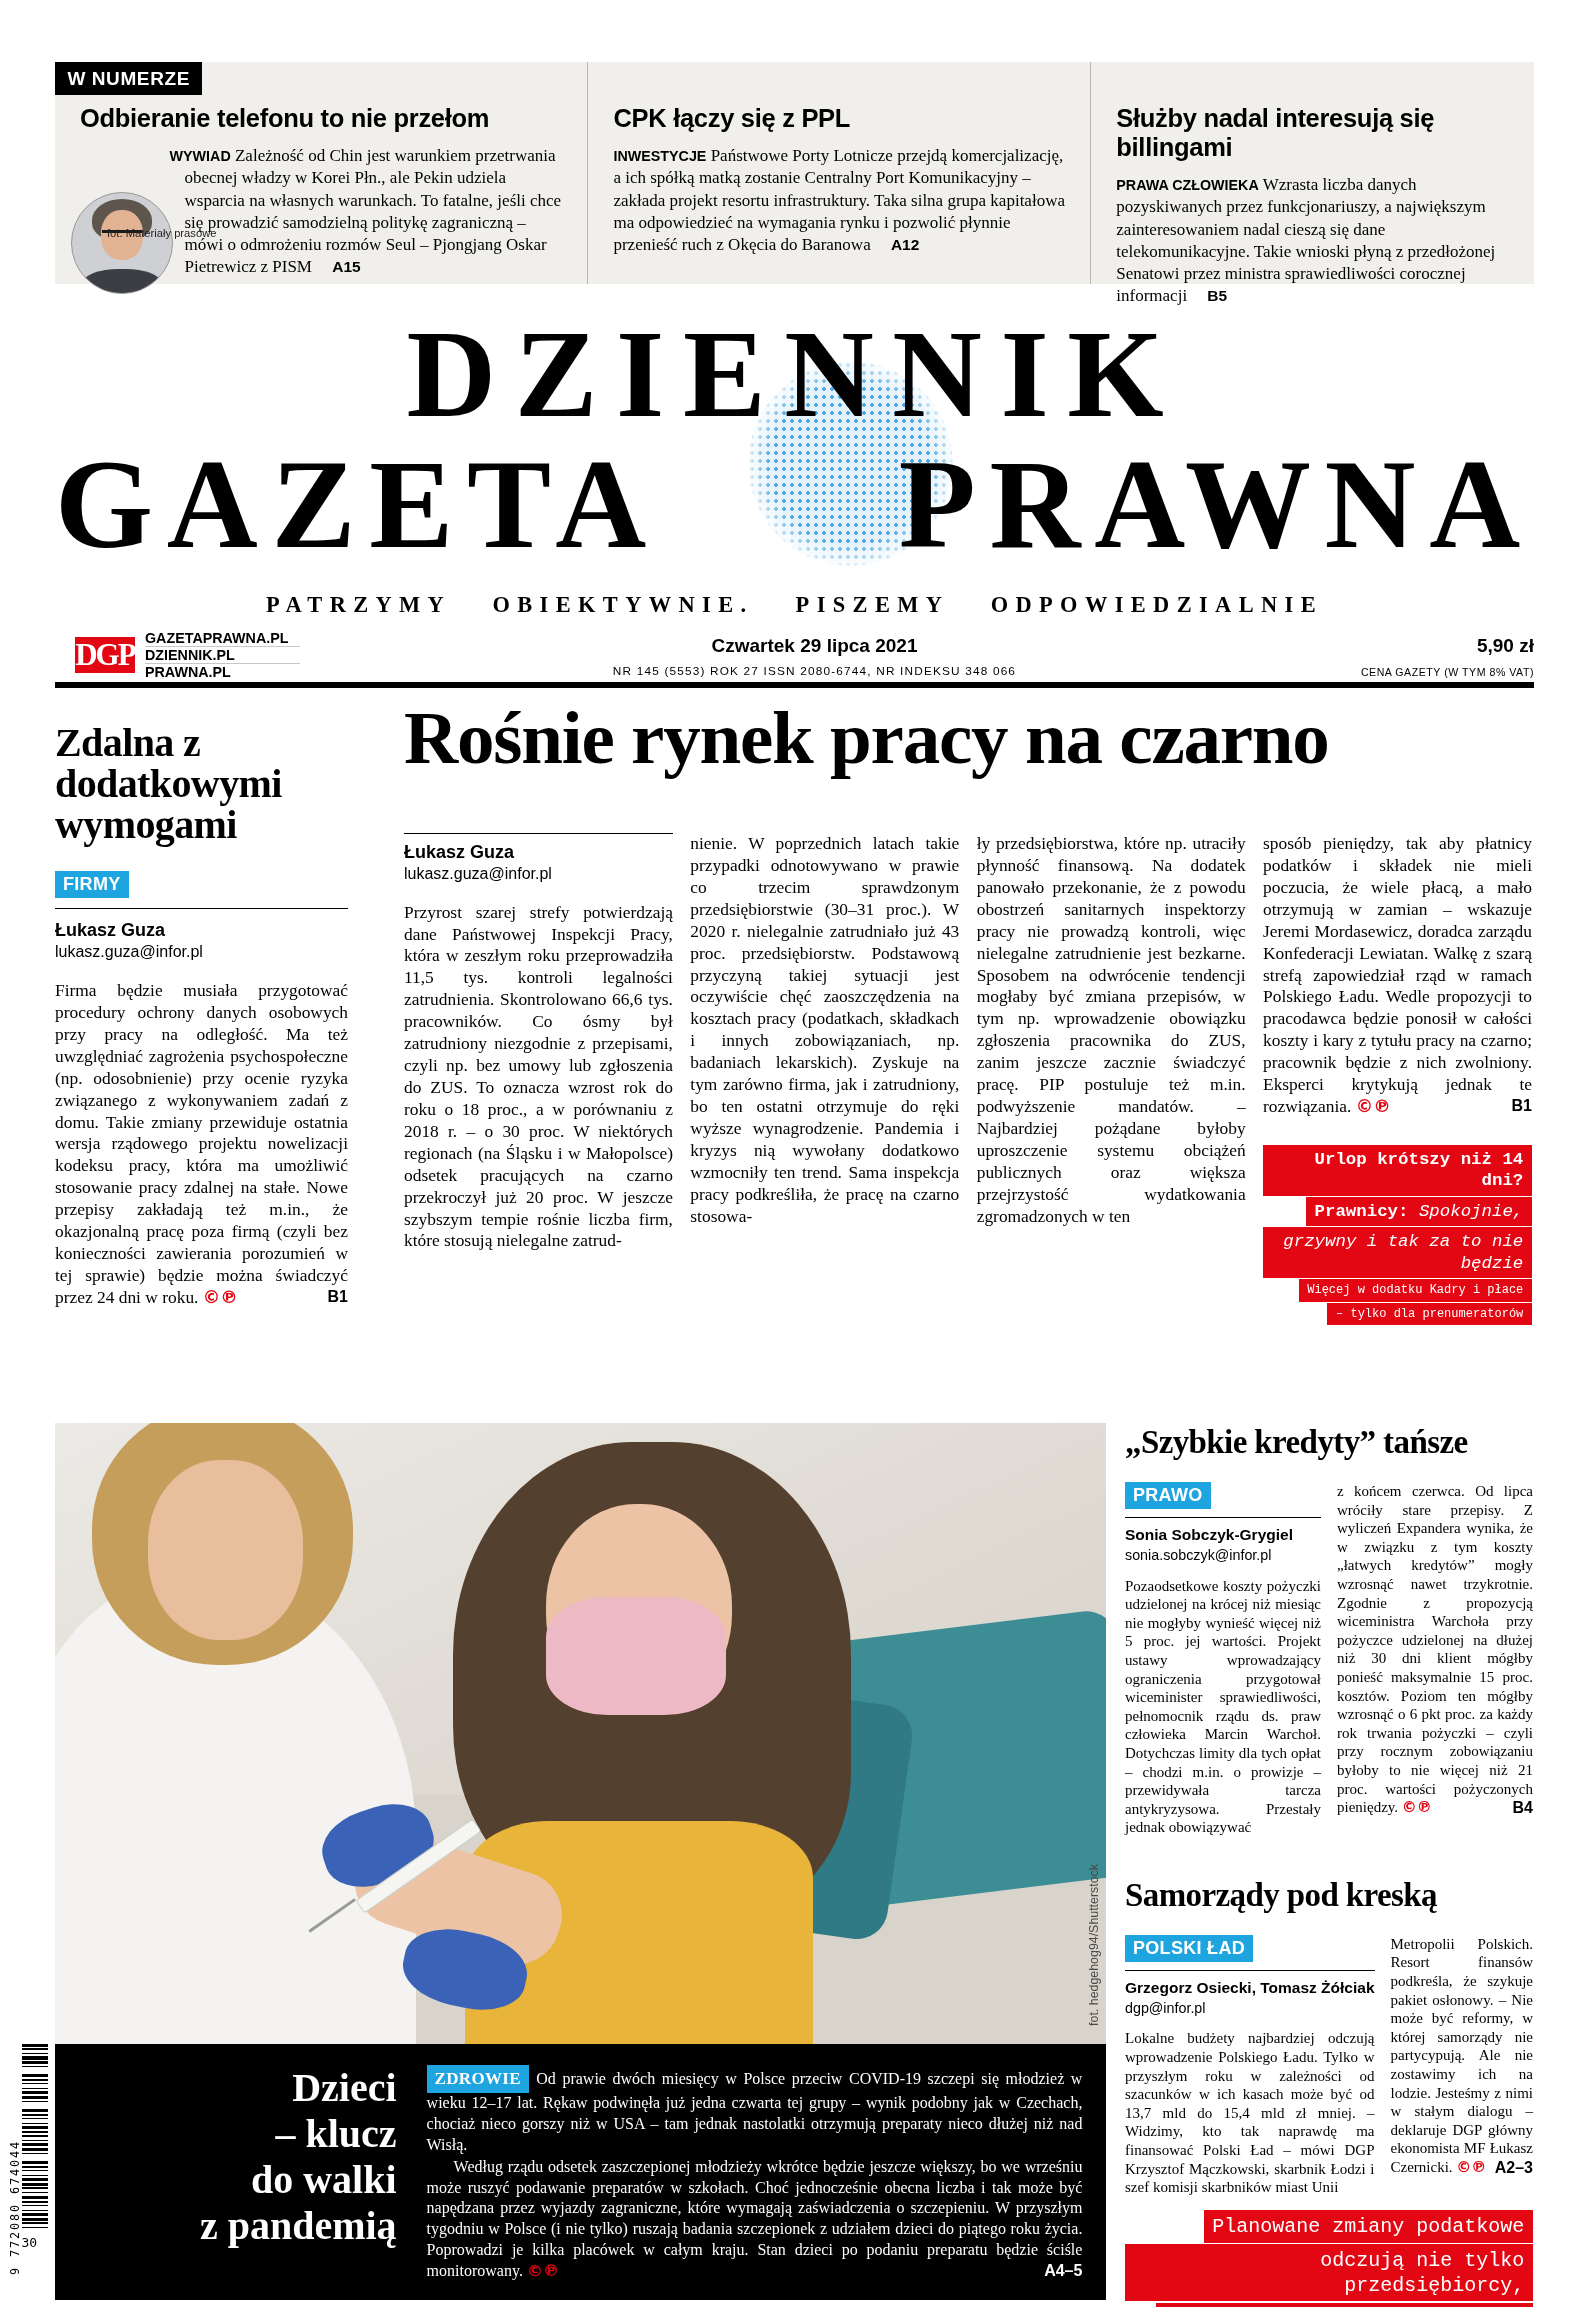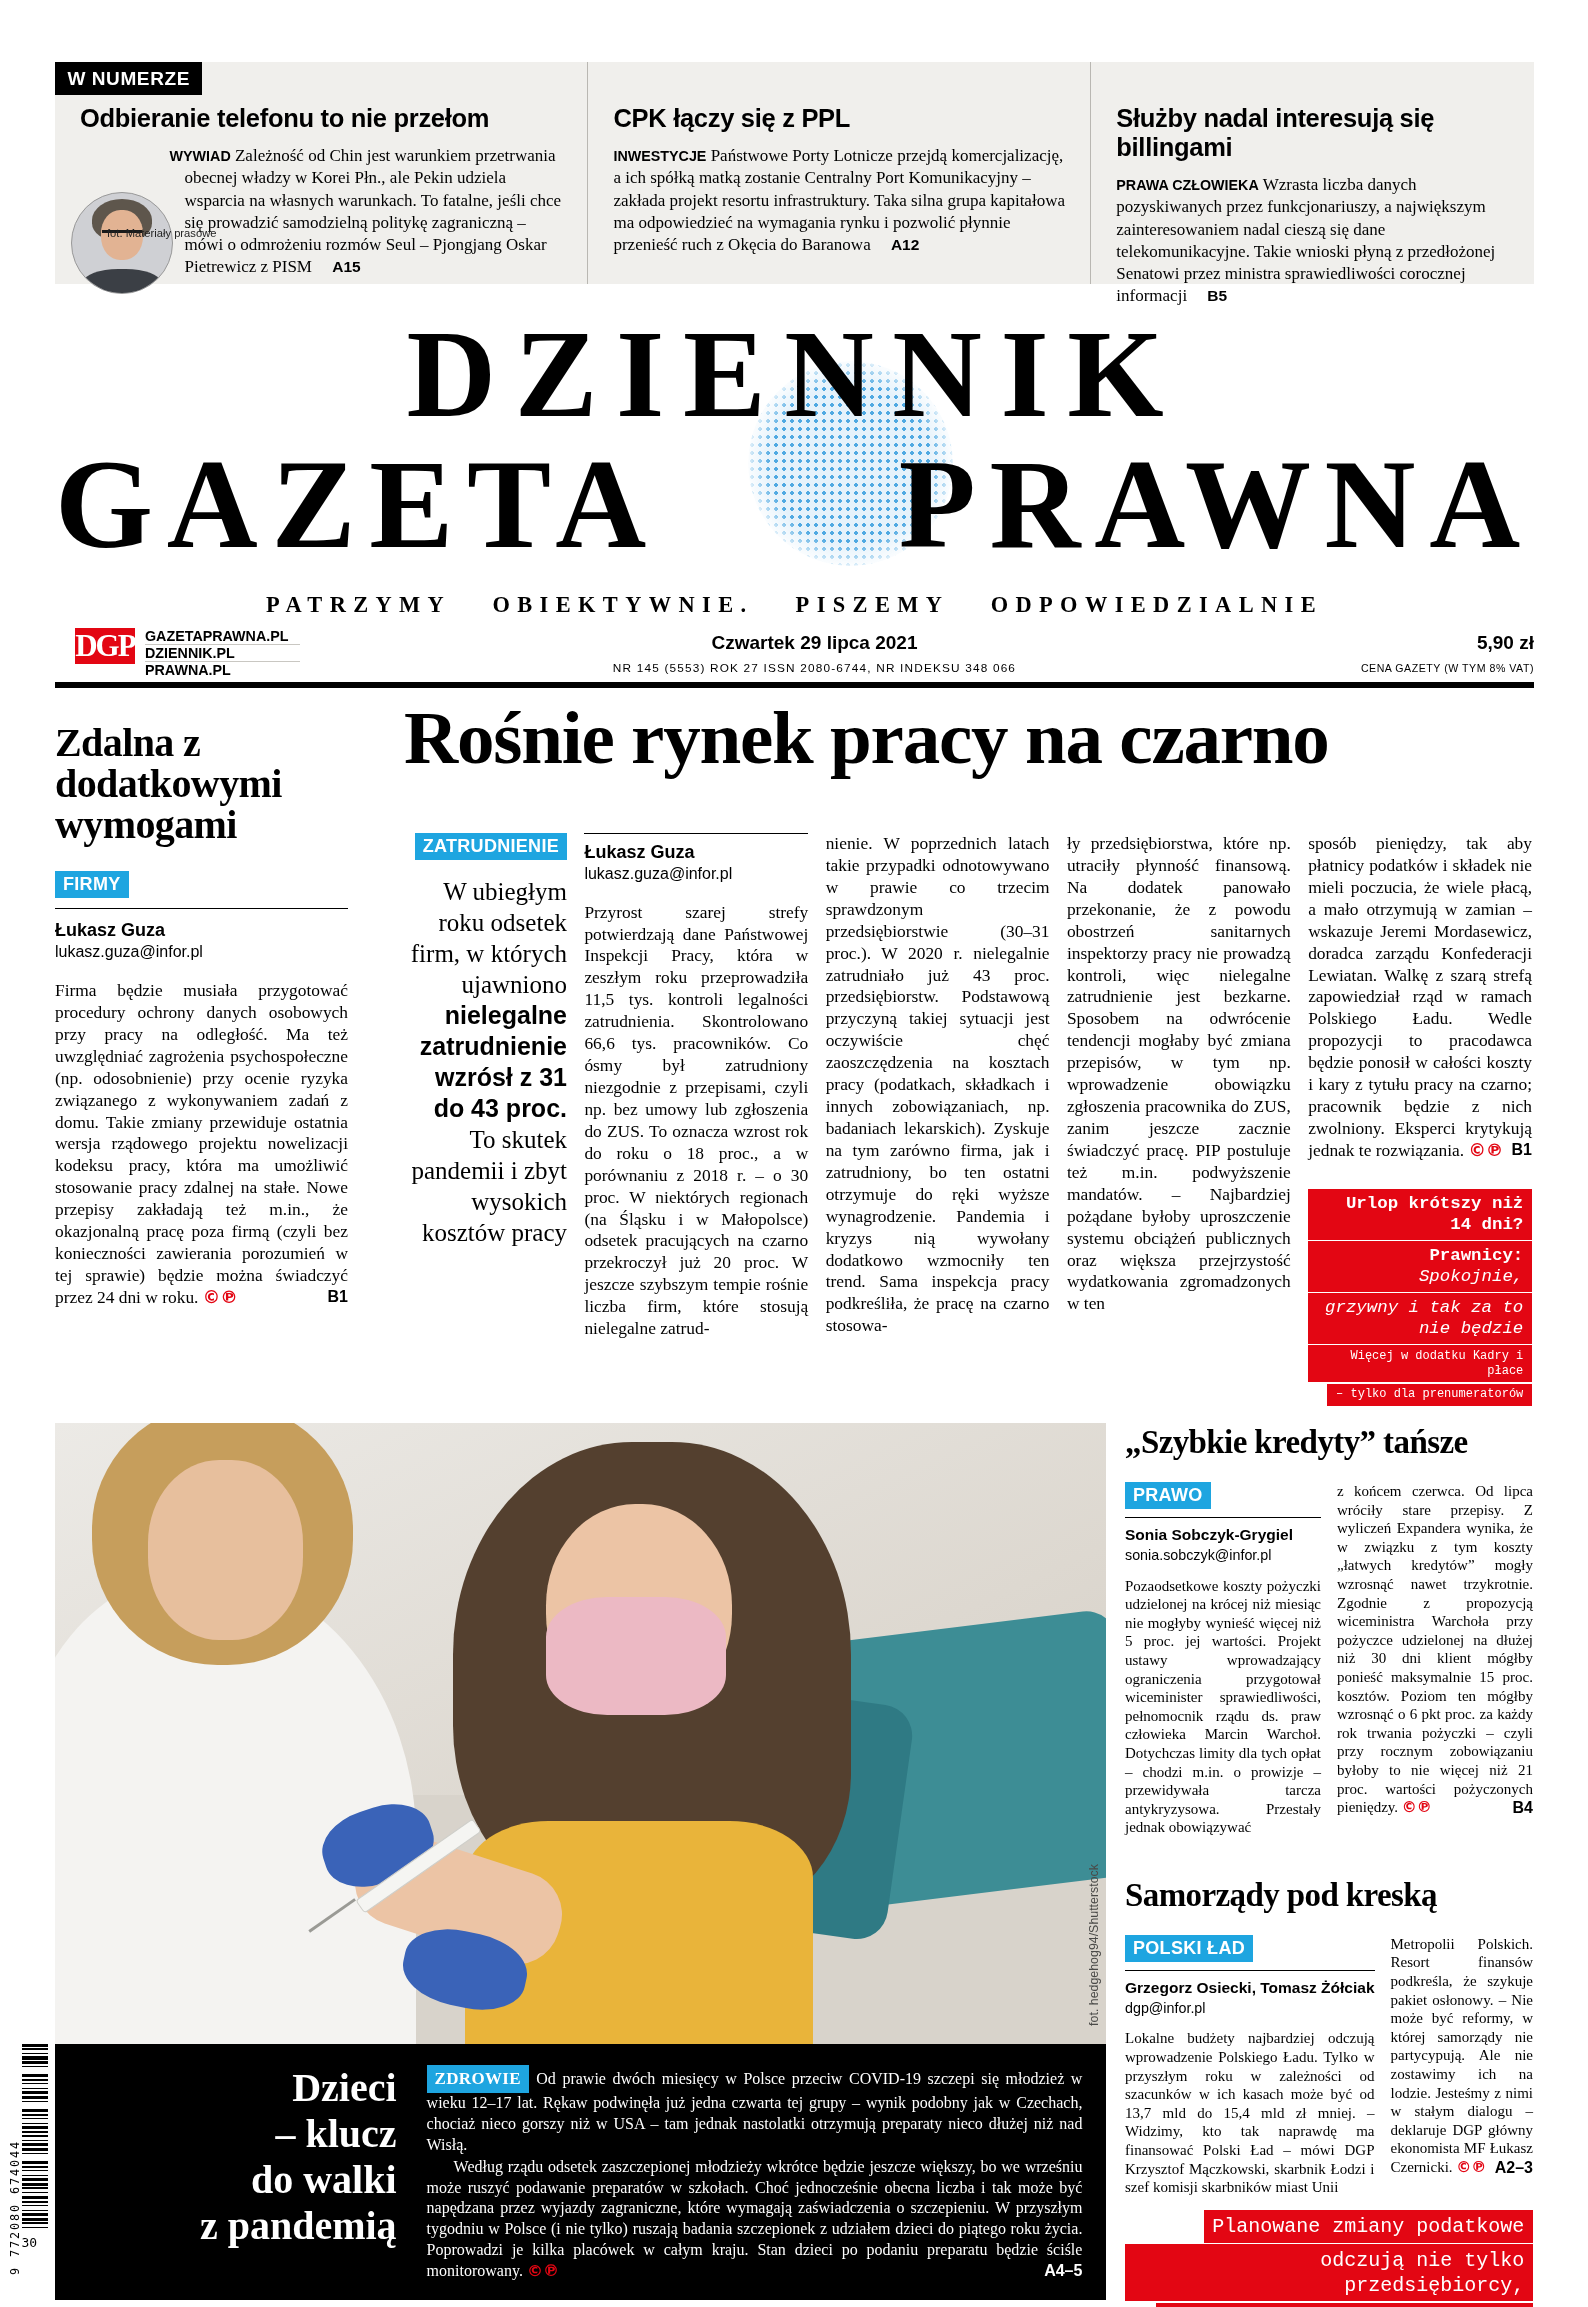--- a/index.html
+++ b/index.html
@@ -48,21 +48,21 @@
         font-size:124px; letter-spacing:18.6px; line-height:0.98; }
   .m2 { position:relative; display:flex; justify-content:space-between;
         font-family:"Liberation Serif", serif; font-weight:bold; font-size:126px;
         letter-spacing:13.7px; line-height:1.0; margin-top:6.2px; }
   .tagline { position:absolute; left:55px; top:592px; width:1479px; text-align:center;
              font-family:"Liberation Serif", serif; font-weight:bold; font-size:22.4px;
              letter-spacing:0.33em; word-spacing:1.3em; }
 
   
   .infobar { position:absolute; left:55px; top:628px; width:1479px; height:53px;
-             display:flex; align-items:flex-start;padding-left:20px; }
+             display:flex; align-items:center;padding-left:20px; }
   .dgp { width:60px; background:#e30613; color:#fff; display:flex; align-items:center;
          justify-content:center; font-family:"Liberation Serif", serif; font-weight:bold;
          font-size:31px; letter-spacing:-1.9px; }
   .sites { margin-left:10px; display:flex; flex-direction:column; width:155px; }
   .site { flex:1; display:flex; align-items:center; font-weight:bold; font-size:14.3px; }
   .site + .site { border-top:1.2px solid #c9c7c2; }
   .ib-center { flex:1; text-align:center; padding-top:3.7px; }
   .ib-date { font-weight:bold; font-size:19px; }
   .ib-issue { margin-top:7.5px; font-size:11.8px; letter-spacing:0.1em; }
   .ib-right { width:205px; text-align:right; padding-top:3.7px; }
@@ -252,26 +252,20 @@
     <div class="ib-right">
       <div class="ib-price">5,90 zł</div>
       <div class="ib-note">CENA GAZETY (W TYM 8% VAT)</div>
     </div>
   </div>
   <div class="rule1"></div>
 
   <h1 class="lead-h1">Rośnie rynek pracy na czarno</h1>
 
   <div class="lead">
-    <div class="intro-col">
-      <span class="label">ZATRUDNIENIE</span>
-      <div class="intro">
-        <span>W ubiegłym roku odsetek firm, w których ujawniono </span><b>nielegalne zatrudnienie wzrósł z 31 do 43 proc.</b><span> To skutek pandemii i zbyt wysokich kosztów pracy</span>
-      </div>
-    </div>
     <div class="mcol mcol1">
       <div class="topline">
         <div class="byline">Łukasz Guza</div>
         <div class="email">lukasz.guza@infor.pl</div>
       </div>
       <p>Przyrost szarej strefy potwierdzają dane Państwowej Inspekcji Pracy, która w zeszłym roku przeprowadziła 11,5 tys. kontroli legalności zatrudnienia. Skontrolowano 66,6 tys. pracowników. Co ósmy był zatrudniony niezgodnie z przepisami, czyli np. bez umowy lub zgłoszenia do ZUS. To oznacza wzrost rok do roku o 18 proc., a w porównaniu z 2018 r. – o 30 proc. W niektórych regionach (na Śląsku i w Małopolsce) odsetek pracujących na czarno przekroczył już 20 proc. W jeszcze szybszym tempie rośnie liczba firm, które stosują nielegalne zatrud-</p>
     </div>
     <div class="mcol">
       <p>nienie. W poprzednich latach takie przypadki odnotowywano w prawie co trzecim sprawdzonym przedsiębiorstwie (30–31 proc.). W 2020 r. nielegalnie zatrudniało już 43 proc. przedsiębiorstw. Podstawową przyczyną takiej sytuacji jest oczywiście chęć zaoszczędzenia na kosztach pracy (podatkach, składkach i innych zobowiązaniach, np. badaniach lekarskich). Zyskuje na tym zarówno firma, jak i zatrudniony, bo ten ostatni otrzymuje do ręki wyższe wynagrodzenie. Pandemia i kryzys nią wywołany dodatkowo wzmocniły ten trend. Sama inspekcja pracy podkreśliła, że pracę na czarno stosowa-</p>
     </div>

